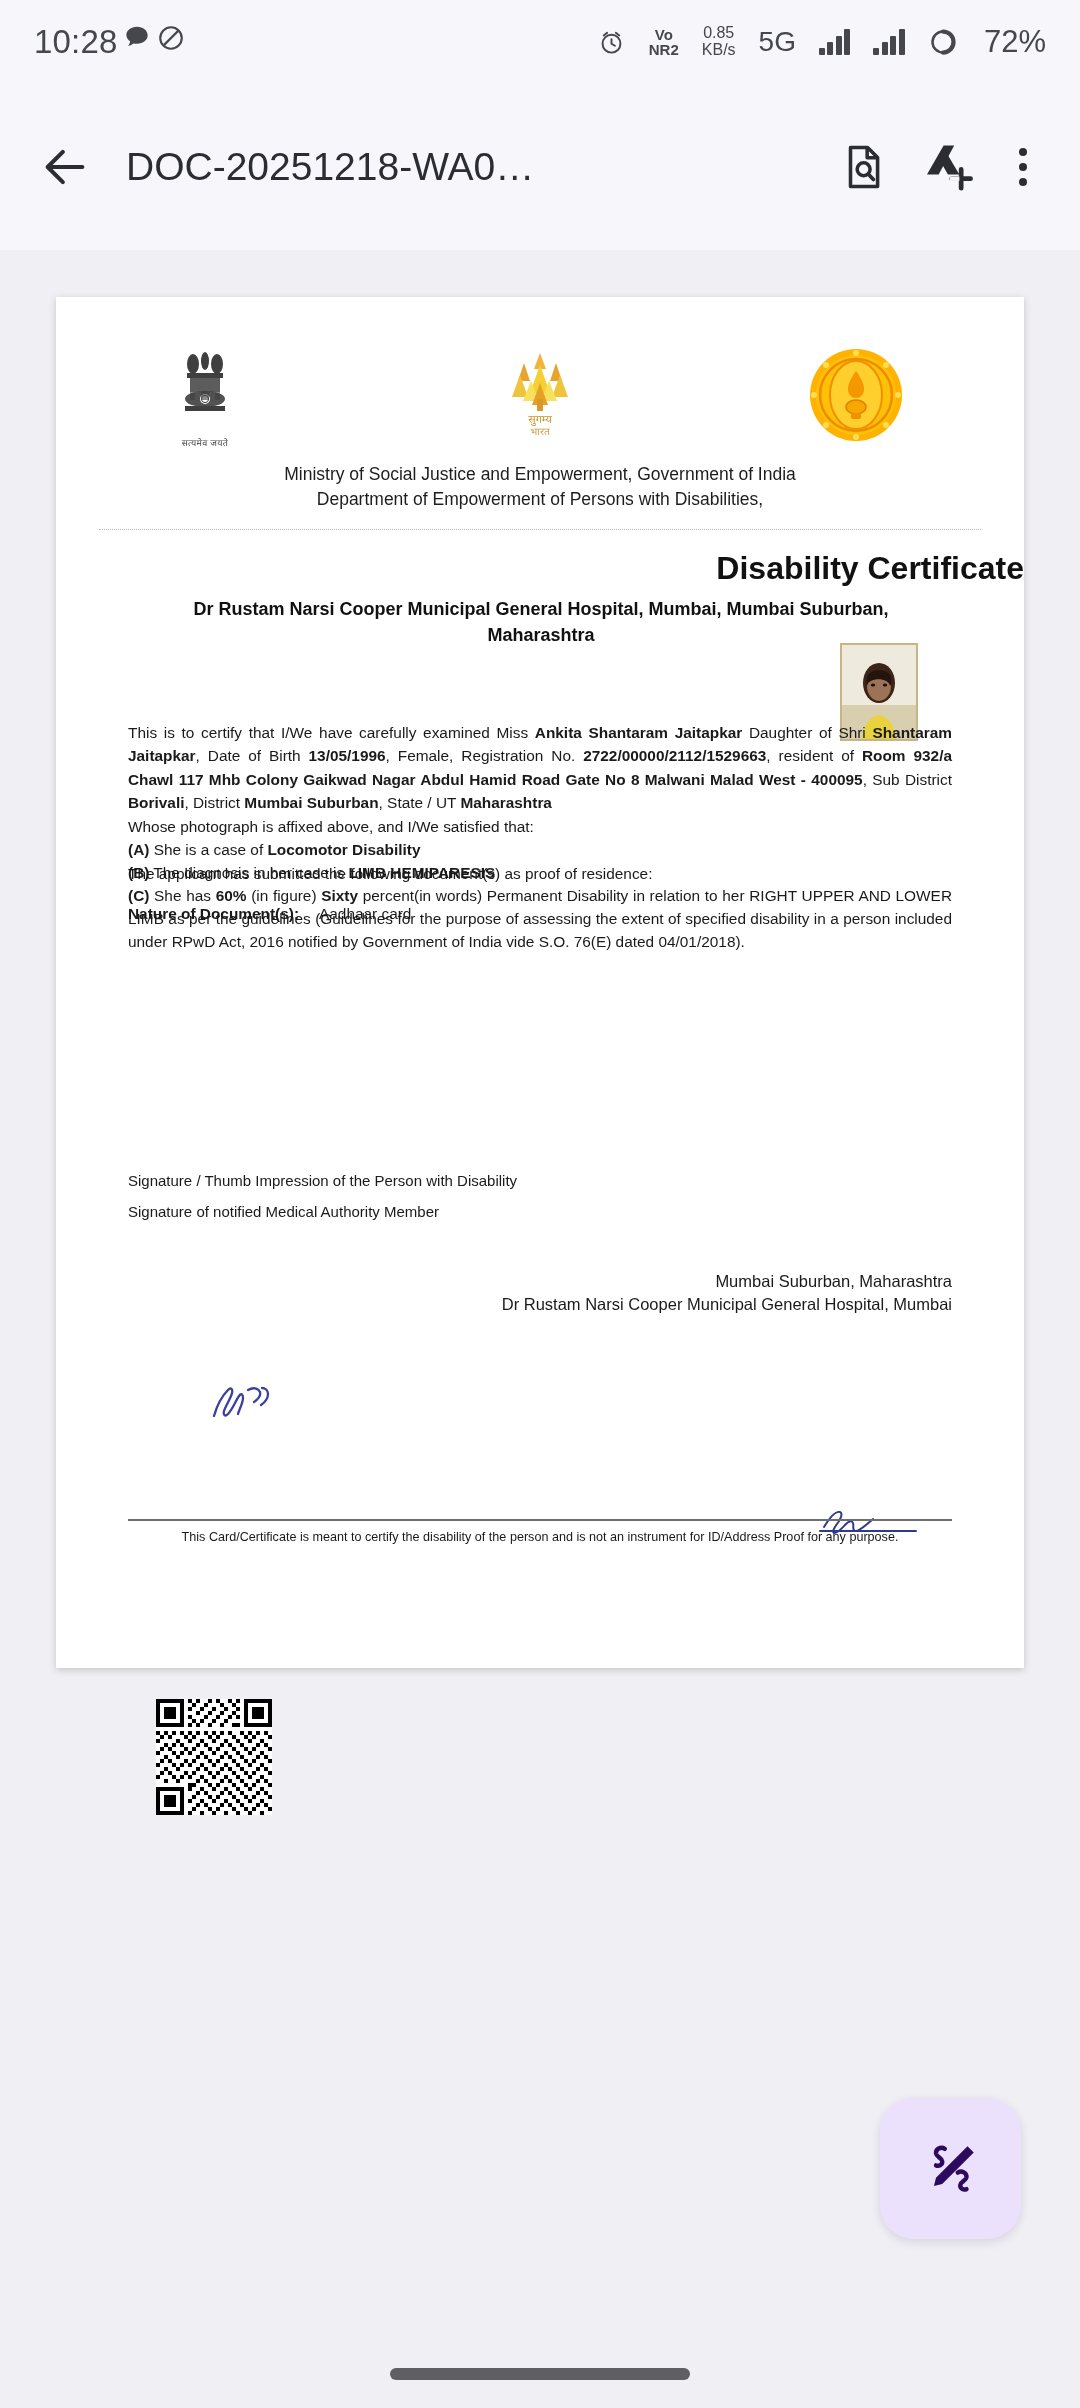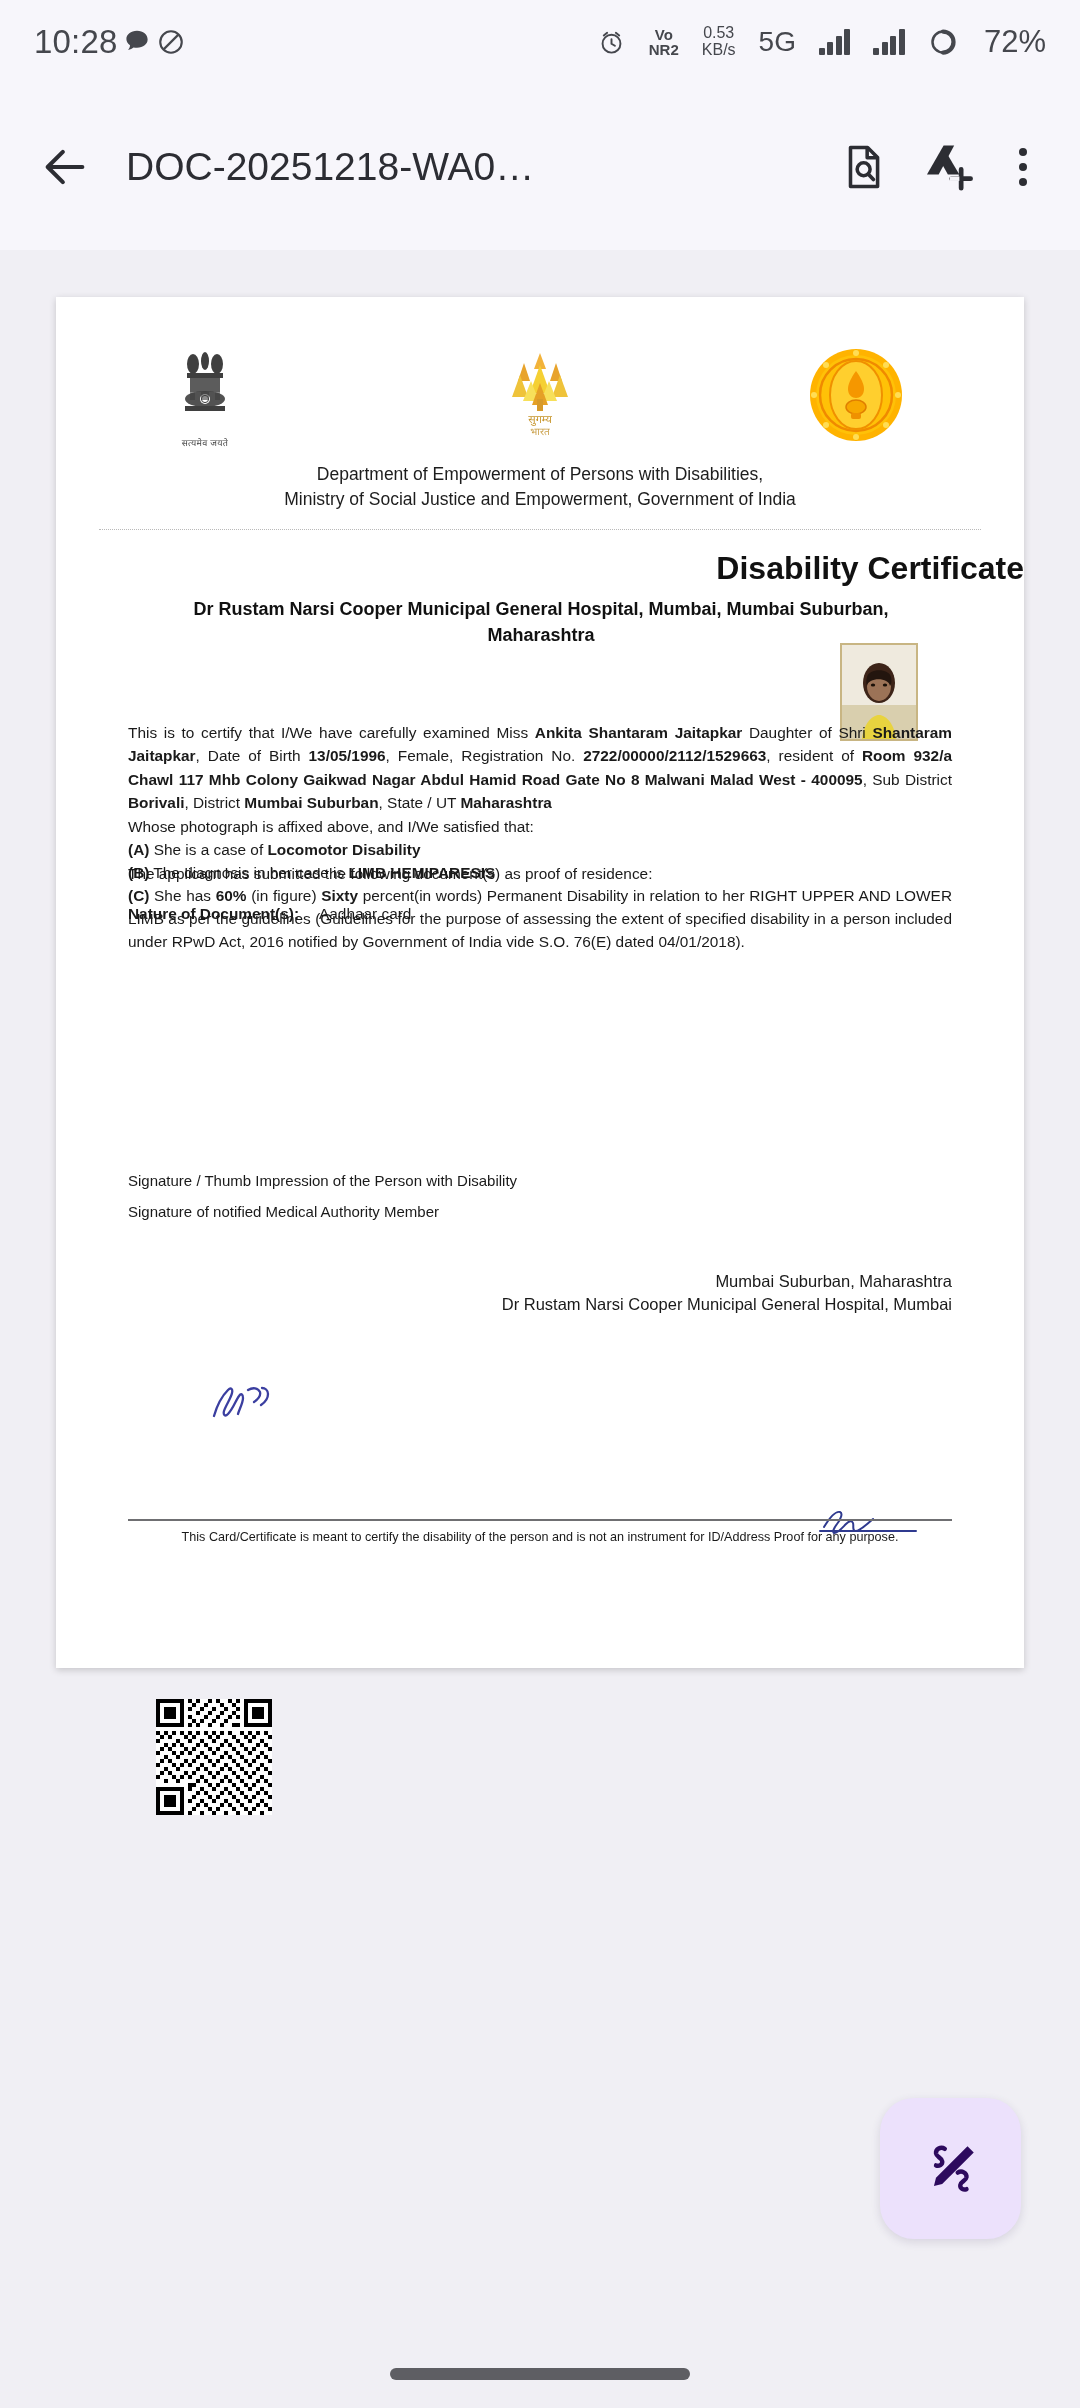--- a/index.html
+++ b/index.html
@@ -10,21 +10,21 @@
     overflow: hidden;
   }
 
   
   .statusbar {
     position: absolute; top: 0; left: 0; width: 1080px; height: 84px;
     background: #f7f6fb;
     display: flex; align-items: center; justify-content: space-between;
     padding: 0 34px;
   }
-  .sb-left { display: flex; align-items: center; gap: 4px; }
+  .sb-left { display: flex; align-items: flex-start; gap: 4px; }
   .sb-clock { font-size: 33px; color: #45474d; letter-spacing: .2px; }
   .sb-right { display: flex; align-items: center; gap: 23px; }
   .sb-ico { display: block; }
   .sb-vo { display: flex; flex-direction: column; align-items: center; line-height: 1.02;
            font-size: 15px; color: #45474d; font-weight: 600; }
   .sb-net { display: flex; flex-direction: column; align-items: center; line-height: 1.05;
             font-size: 16px; color: #45474d; }
   .sb-5g { font-size: 28px; color: #45474d; }
   .sb-batt { font-size: 31px; color: #45474d; margin-left: 3px; }
   .bars { display: flex; align-items: flex-end; gap: 2.5px; height: 26px; }
@@ -154,21 +154,21 @@
         <circle cx="12" cy="13" r="7.4" fill="none" stroke="#45474d" stroke-width="1.6"></circle>
         <path d="M12 9.3V13l2.8 1.7" fill="none" stroke="#45474d" stroke-width="1.6" stroke-linecap="round"></path>
         <path d="M5.6 6.2 8.4 4M18.4 6.2 15.6 4" fill="none" stroke="#45474d" stroke-width="1.6" stroke-linecap="round"></path>
       </svg>
     </span>
     <span class="sb-vo">
       <span>Vo</span>
       <span>NR2</span>
     </span>
     <span class="sb-net">
-      <span>0.53</span>
+      <span>0.85</span>
       <span>KB/s</span>
     </span>
     <span class="sb-5g">5G</span>
     <span class="bars">
         <i></i>
         <i></i>
         <i></i>
         <i></i>
       </span>
     <span class="bars">
@@ -275,22 +275,22 @@
                 <circle cx="80" cy="20" r="3"></circle>
               <circle cx="20" cy="80" r="3"></circle>
                 <circle cx="80" cy="80" r="3"></circle>
             </g>
           </g>
         </svg>
       </div>
     </div>
 
     <div class="dept-lines">
+      <div>Ministry of Social Justice and Empowerment, Government of India</div>
       <div>Department of Empowerment of Persons with Disabilities,</div>
-      <div>Ministry of Social Justice and Empowerment, Government of India</div>
     </div>
     <div class="hr-dotted"></div>
 
     <div class="cert-title">Disability Certificate</div>
     <div class="cert-sub">Dr Rustam Narsi Cooper Municipal General Hospital, Mumbai, Mumbai Suburban, Maharashtra</div>
 
     <div class="photo">
       <svg width="74" height="94" viewBox="0 0 74 94">
         <rect width="74" height="94" fill="#efeade"></rect>
         <rect x="0" y="60" width="74" height="34" fill="#d9cfae"></rect>

